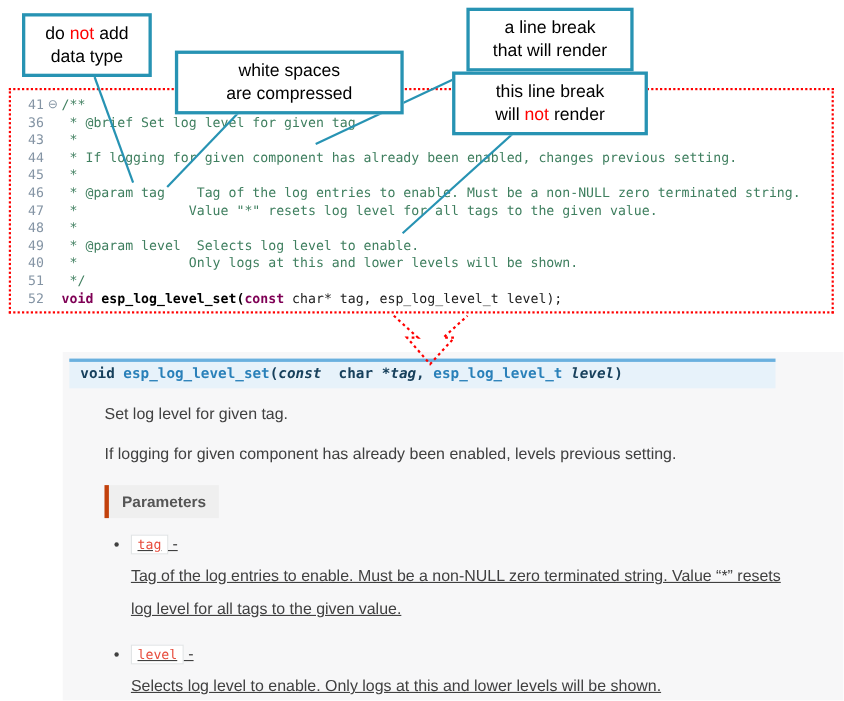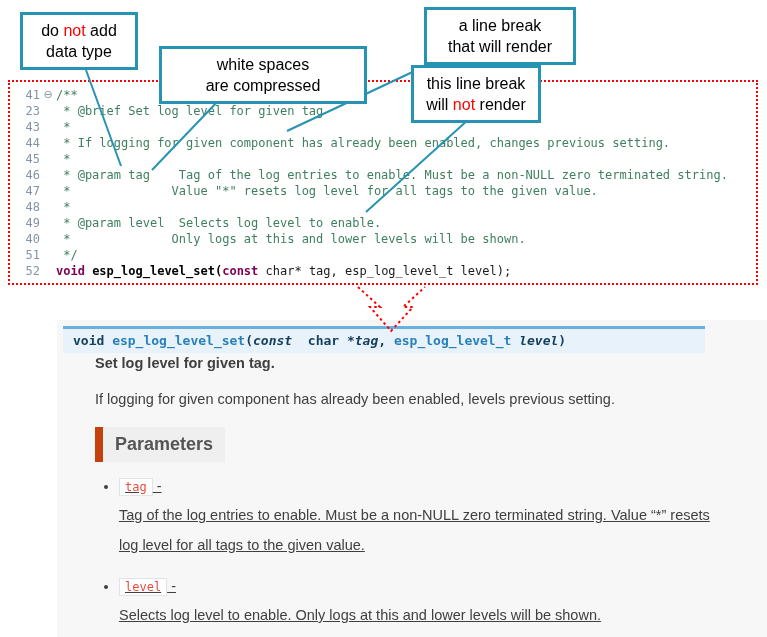--- a/index.html
+++ b/index.html
@@ -22,55 +22,55 @@
   
   .overlay { position:absolute; left:0; top:0; width:767px; height:637px; z-index:2; pointer-events:none; }
 
   
   .callout { position:absolute; z-index:3; background:#fff; border:3px solid #2793b3;
              text-align:center; font-size:16px; line-height:21px; padding:5px 8px; color:#000; }
   .red { color:#ff0000; }
   .c1 { left:20px;  top:12px; width:118px; }
   .c2 { left:159px; top:46px; width:208px; }
   .c3 { left:424px; top:7px;  width:152px; }
-  .c4 { left:411px; top:65px; width:130px; }
+  .c4 { left:411px; top:65px; width:178px; }
 
   
   .docs { position:absolute; left:57px; top:320px; width:710px; height:317px; background:#f7f7f8; z-index:1; }
   .sig { margin:6px 62px 0 6px; background:#e7f2fa; border-top:3px solid #6ab0de;
          padding:4px 10px; font:bold 13px/16px "DejaVu Sans Mono", monospace;
          color:#17405c; white-space:pre; }
   .s-name, .s-type { color:#2980b9; }
   .s-it { font-style:italic; }
   .s-param { font-style:italic; }
   .docs-body { padding:0 56px 0 38px; color:#404040; font-size:14.5px; }
-  .dp1 { line-height:20px;font-weight:bold; }
+  .dp1 { margin-top:14px; line-height:20px; }
   .dp2 { margin-top:16px; line-height:20px; }
   .params-label { display:inline-block; margin-top:18px; background:#efefef;
-                  border-left:8px solid #c2410c; padding:7px 12px;
-                  font-weight:bold; color:#555; font-size:18px; }
+                  border-left:4px solid #c2410c; padding:7px 12px;
+                  font-weight:bold; color:#555; font-size:14px; }
   .plist { margin:16px 0 0 24px; list-style:disc;text-decoration:underline; }
   .plist li { color:#404040; }
   .plist li + li { margin-top:18px; }
   .pchip { font-family:"DejaVu Sans Mono", monospace; font-size:12px; color:#e74c3c;
            background:#fff; border:1px solid #e1e4e5; padding:1px 5px; }
   .psep { color:#404040; }
   .pdesc { margin-top:6px; line-height:30px; }
 </style>
 </head>
 <body>
 
 <div class="canvas">
 
   <div class="code-box">
     <div class="code-line">
       <span class="lnum">41</span><span class="fold">⊖</span><span class="comment">/**</span>
     </div>
     <div class="code-line">
-      <span class="lnum">23</span><span class="fold"></span><span class="comment"> * @brief Set log level for given tag</span>
+      <span class="lnum">36</span><span class="fold"></span><span class="comment"> * @brief Set log level for given tag</span>
     </div>
     <div class="code-line">
       <span class="lnum">43</span><span class="fold"></span><span class="comment"> *</span>
     </div>
     <div class="code-line">
       <span class="lnum">44</span><span class="fold"></span><span class="comment"> * If logging for given component has already been enabled, changes previous setting.</span>
     </div>
     <div class="code-line">
       <span class="lnum">45</span><span class="fold"></span><span class="comment"> *</span>
     </div>

